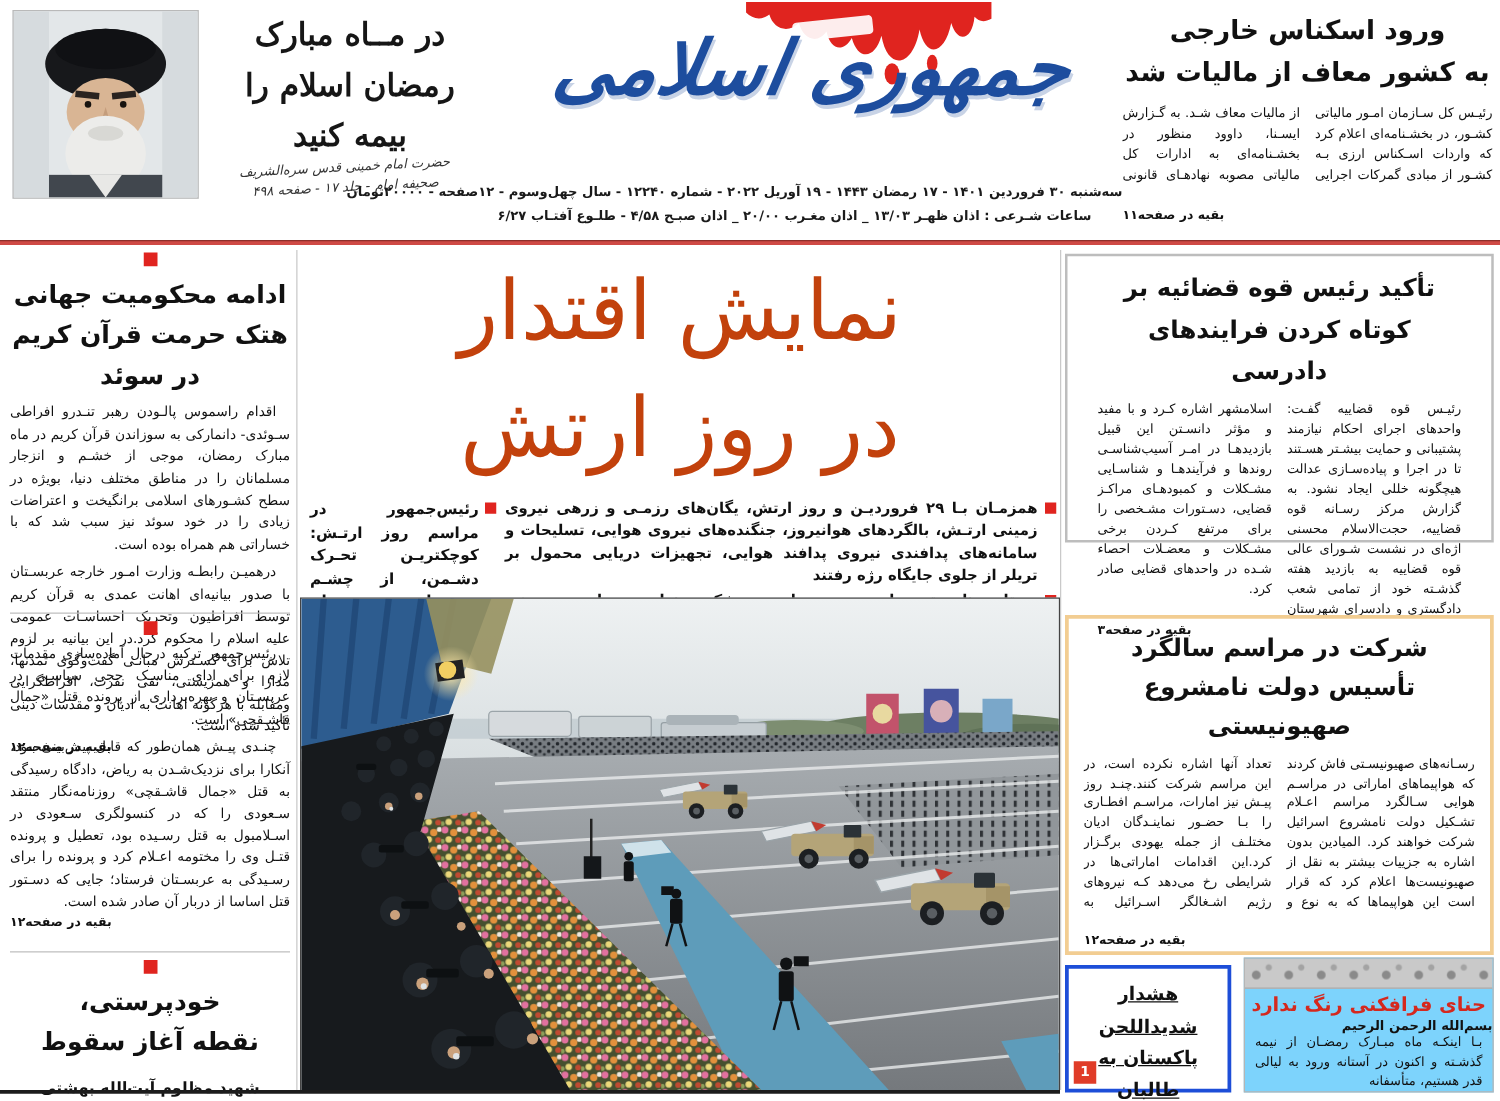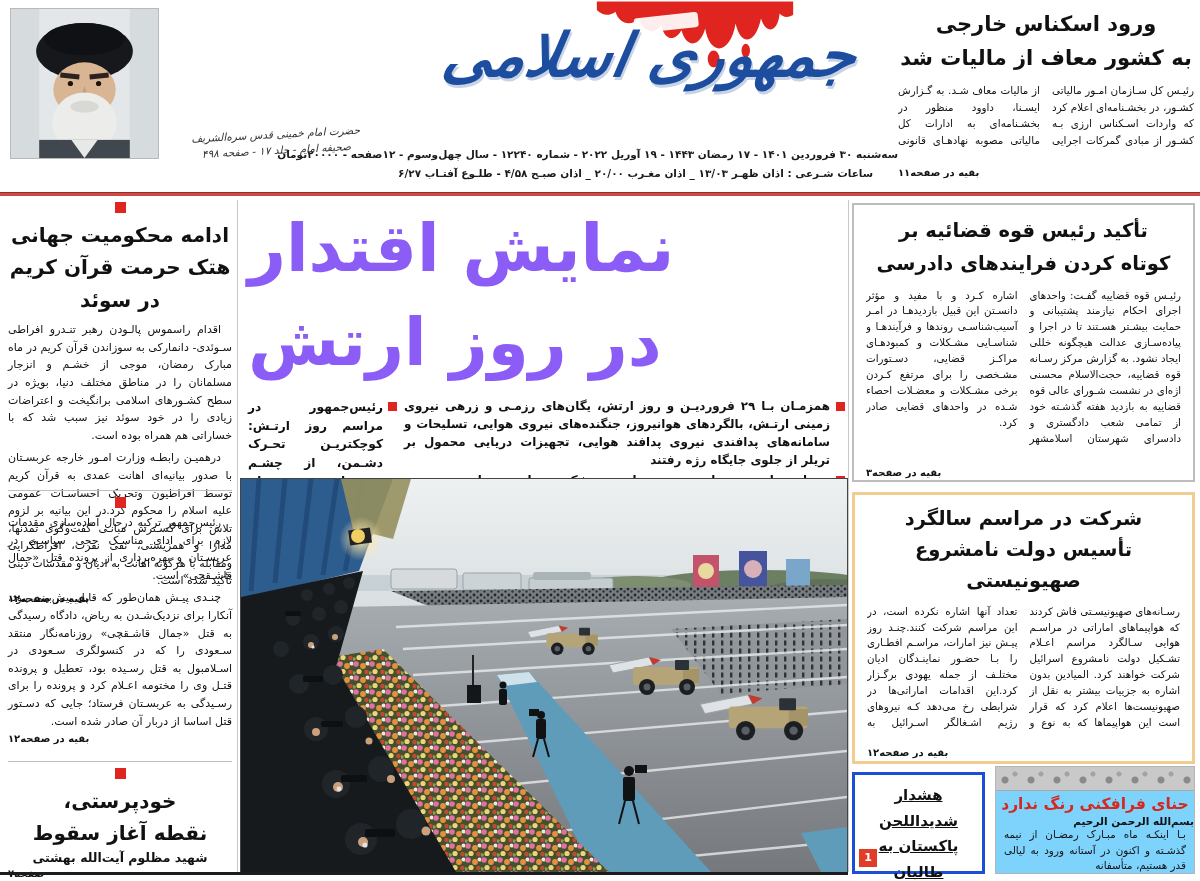--- a/index.html
+++ b/index.html
@@ -31,44 +31,44 @@
   .rule-dark{position:absolute;left:0;top:872px;width:848px;height:3px;background:#1c1c1c;}
   .vsep{position:absolute;top:200px;height:672px;width:1px;background:#c9c9c9;}
   #vsep-left{left:237px;} #vsep-right{left:848px;}
 
   
   .la{position:absolute;left:8px;width:224px;}
   #la1{top:202px;} #la2{top:497px;} #la3{top:768px;}
   .sq{width:11px;height:11px;background:#e0241f;margin:0 auto 6px;}
   .la-h{font-size:20px;font-weight:bold;text-align:center;line-height:1.62;}
   .la-p{font-size:11px;text-align:justify;line-height:1.6;margin:5px 0 0;text-indent:11px;}
-  .la-sub{font-size:12.5px;font-weight:bold;text-align:center;}
+  .la-sub{font-size:12.5px;font-weight:bold;text-align:center;margin-top:12px;}
   .lsep{position:absolute;left:8px;width:224px;height:1px;background:#bfbfbf;}
   #lsep1{top:490px;} #lsep2{top:761px;}
 
   
-  .main-h{position:absolute;left:248px;top:202px;width:592px;text-align:left;font-weight:bold;
-          color:#8b5cf6;font-size:66px;line-height:1.42;letter-spacing:-1px;}
+  .main-h{position:absolute;left:248px;top:202px;width:592px;text-align:center;font-weight:normal;
+          color:#c2410c;font-size:66px;line-height:1.42;letter-spacing:-1px;}
   .bullets{position:absolute;left:404px;top:398px;width:441px;font-size:11.9px;font-weight:bold;
            text-align:justify;line-height:1.5;}
   .bullet-item{position:relative;padding-right:15px;margin-bottom:3px;}
   .sqm{position:absolute;right:0;top:4px;width:9px;height:9px;background:#e0241f;}
   .kicker{position:absolute;left:248px;top:398px;width:149px;font-size:12.2px;font-weight:bold;
           text-align:justify;line-height:1.52;}
   .kicker-inner{position:relative;padding-right:14px;}
   .kicker-page{font-size:9.5px;font-weight:bold;text-align:left;margin-top:1px;}
   .photo{position:absolute;left:240px;top:478px;width:606px;height:393px;border:1px solid #444;
          background:#dfe3e5;box-sizing:content-box;}
 
   
   .rbox-h{font-weight:bold;text-align:center;}
   .rbody{margin-top:7px;font-size:10.3px;text-align:justify;line-height:1.55;
          column-count:2;column-gap:12px;overflow:hidden;}
-  .jud{position:absolute;left:852px;top:203px;width:343px;height:279px;border:2px solid #bdbdbd;
-       padding:10px 12px;box-sizing:border-box;}
+  .jud{position:absolute;left:852px;top:203px;width:343px;height:231px;border:2px solid #bdbdbd;
+       padding:10px 24px;box-sizing:border-box;}
   .jud .rbox-h{font-size:19.5px;line-height:1.68;}
   .jud .rbody{height:176px;}
   .uae{position:absolute;left:852px;top:492px;width:343px;height:272px;border:3px solid #f2cd92;
        padding:8px 12px;box-sizing:border-box;}
   .uae .rbox-h{font-size:19.5px;line-height:1.6;}
   .uae .rbody{height:140px;}
   .pak{position:absolute;left:852px;top:772px;width:133px;height:102px;border:3px solid #1d4ed8;
        box-sizing:border-box;padding:8px 6px;text-align:center;font-size:15px;font-weight:bold;line-height:1.7;text-decoration:underline;}
   .pak-badge{position:absolute;left:4px;bottom:4px;width:18px;height:18px;background:#e03c28;color:#fff;
              font-size:11px;font-weight:bold;display:flex;align-items:center;justify-content:center;}
@@ -100,20 +100,25 @@
       <circle cx="59" cy="74" r="2.6" fill="#17130f"></circle>
         <circle cx="87" cy="74" r="2.6" fill="#17130f"></circle>
       <path d="M73,76 L69,90 L77,90 Z" fill="#c49d7c"></path>
       <ellipse cx="73" cy="113" rx="32" ry="30" fill="#ececea"></ellipse>
       <ellipse cx="73" cy="97" rx="14" ry="6" fill="#d8d8d4"></ellipse>
       <rect x="28" y="130" width="90" height="18" fill="#41474e"></rect>
       <polygon points="60,130 86,130 73,148" fill="#e8e8e6"></polygon>
     </svg>
   </div>
 
+  <div class="imam-quote">
+    <div>در مــاه مبارک</div>
+    <div>رمضان اسلام را</div>
+    <div>بیمه کنید</div>
+  </div>
   <div class="imam-attr">
     <div>حضرت امام خمینی قدس سره‌الشریف</div>
     <div>صحیفه امام - جلد ۱۷ - صفحه ۴۹۸</div>
   </div>
 
   <div class="masthead">
     <div class="masthead-splash">
       <svg viewBox="0 0 260 85" width="100%" height="100%">
         <path d="M14,0 H246 V16 C238,20 234,18 230,14 C228,36 214,40 208,20 C202,50 184,54 178,26 C172,62 148,66 142,32 C136,54 120,56 114,34 C106,48 94,46 90,28 C82,40 68,36 64,20 C54,30 40,26 36,12 C28,18 20,16 14,10 Z" fill="#e0241f"></path>
         <ellipse cx="152" cy="68" rx="7" ry="10" fill="#e0241f"></ellipse>

